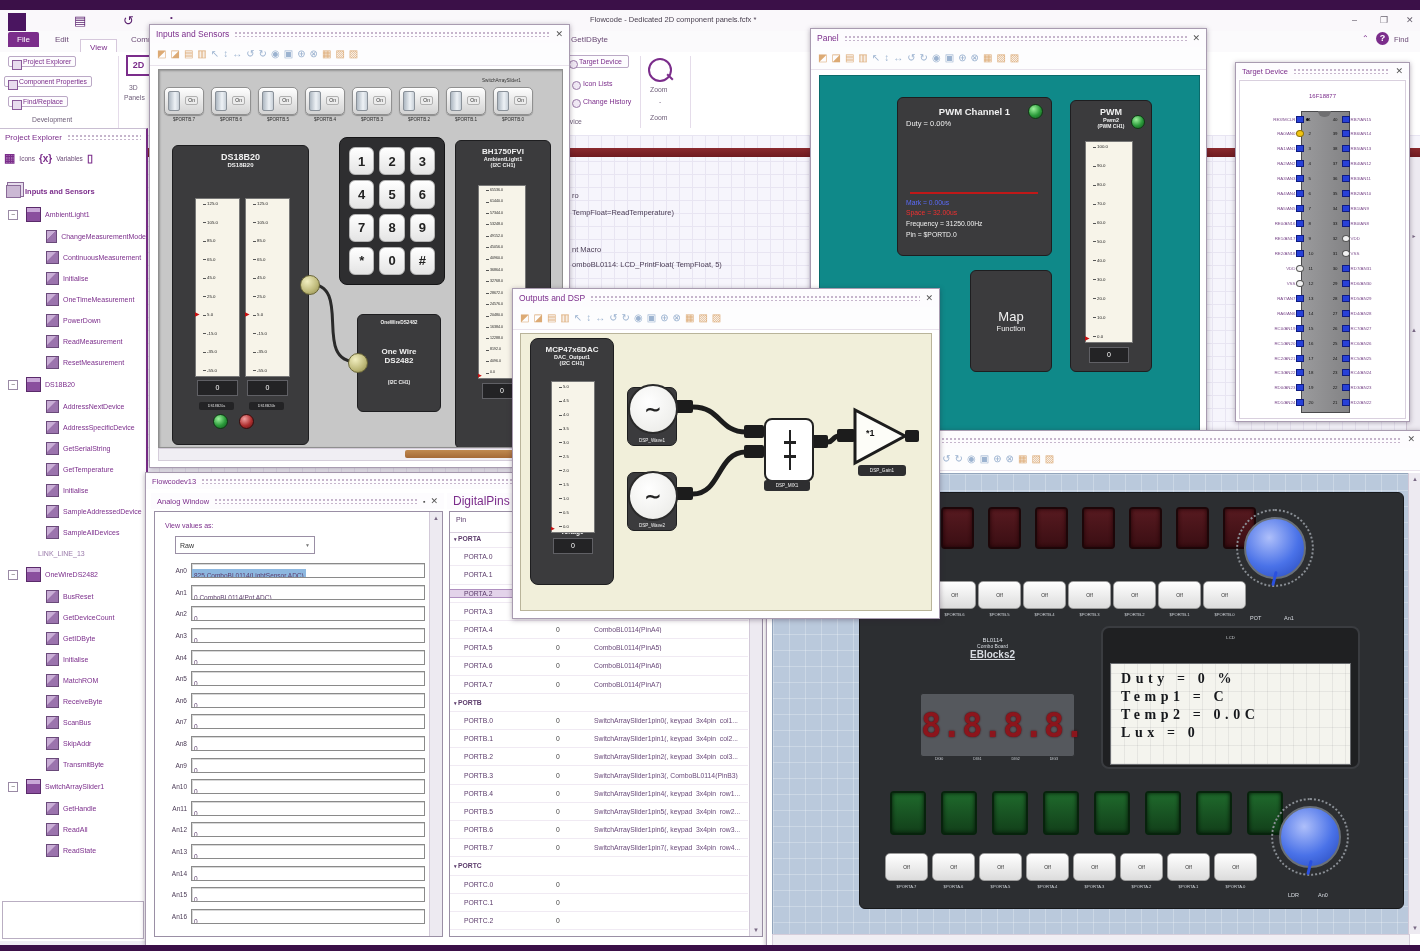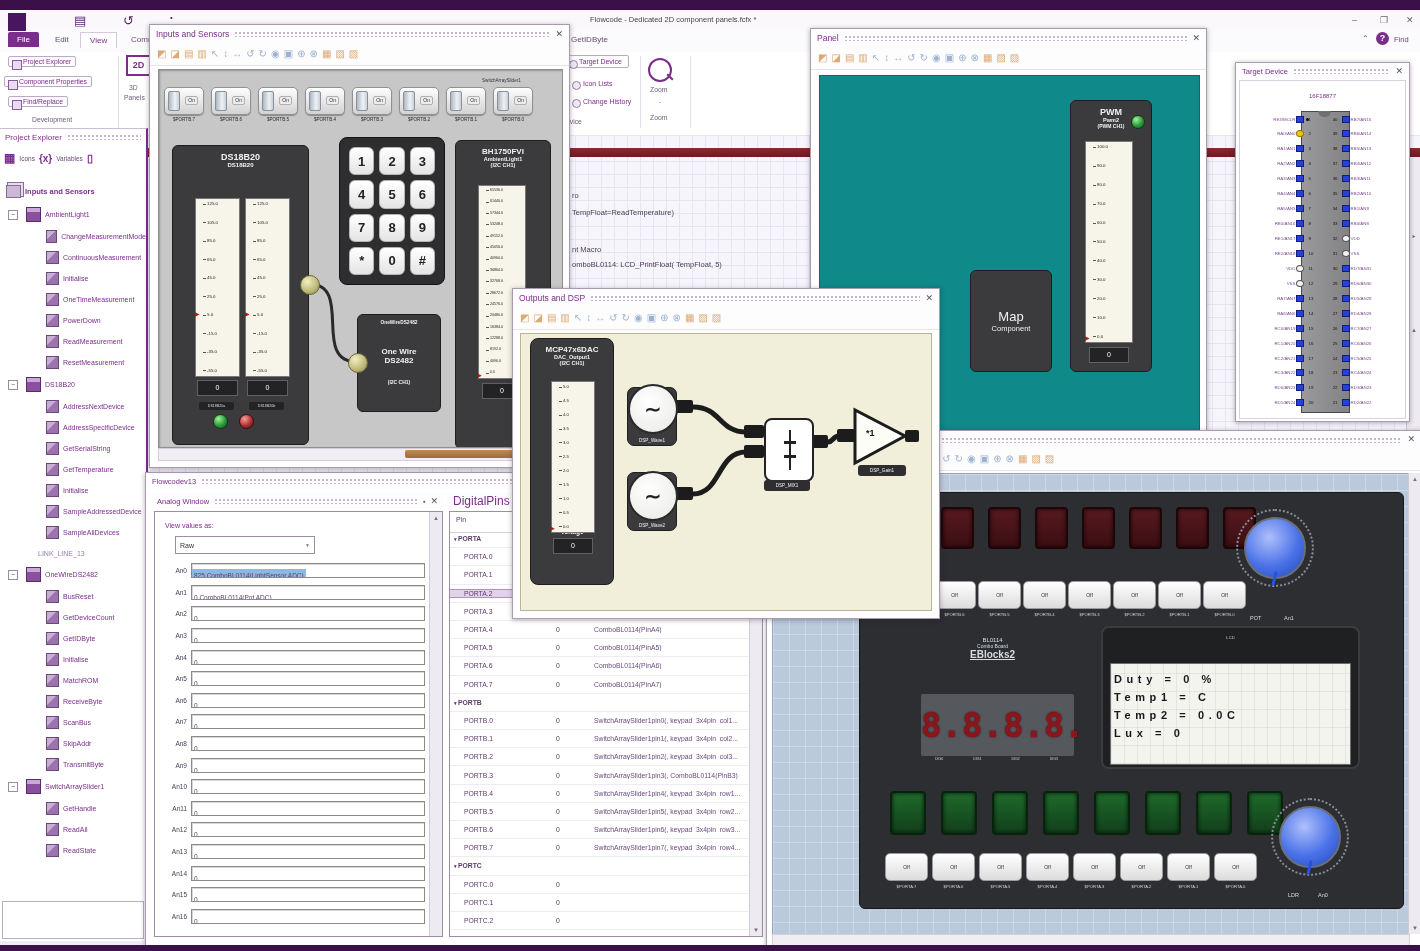--- a/index.html
+++ b/index.html
@@ -101,22 +101,22 @@
     color:#333;font-size:5px;display:flex;align-items:center;justify-content:center;}
   .segpanel{position:absolute;background:#55585d;border:1px solid #2c2e31;border-radius:3px;
     display:flex;align-items:center;justify-content:space-around;}
   .segd{font-family:"DejaVu Sans Mono",monospace;font-weight:bold;color:#8c151c;font-size:34px;text-shadow:0 0 2px #40070b;}
   .seglbl{font-size:3.6px;color:#cfd3d9;}
   .lcdframe{position:absolute;background:#1f2022;border:2px solid #3a3c40;border-radius:8px;}
   .lcdtag{position:absolute;width:100%;text-align:center;font-size:4.2px;color:#cfd3d6;}
   .lcdscreen{position:absolute;background:#f4f4ee;border:1px solid #6a6c70;
     background-image:repeating-linear-gradient(90deg,rgba(60,60,70,.08) 0 1px,transparent 1px 13px),
                      repeating-linear-gradient(0deg,rgba(60,60,70,.08) 0 1px,transparent 1px 18px);}
-  .lcdline{font-family:Liberation Sans, sans-serif;font-weight:bold;font-size:11px;line-height:18px;
-    letter-spacing:4.6px;color:#16181c;white-space:pre;padding-left:3px;}
+  .lcdline{font-family:Liberation Serif, serif;font-weight:bold;font-size:14px;line-height:18px;
+    letter-spacing:4.6px;color:#16181c;white-space:pre;padding-left:10px;}
   
   .pe{background:#fff;border-right:2px solid #7b2d8b;border-top:1px solid #c9bed2;}
   .pehead{height:16px;display:flex;align-items:center;gap:5px;padding:0 5px;}
   .pehead .t{font-size:8px;color:#7b2d8b;}
   .petabs{display:flex;align-items:center;gap:4px;padding:6px 4px;}
   .peicon{color:#7b2d8b;font-weight:bold;}
   .pelbl{font-size:6.5px;color:#6a4a75;}
   .tree{font-size:7px;color:#7b2d8b;}
   .trow{display:flex;align-items:center;gap:4px;white-space:nowrap;overflow:hidden;position:relative;}
   .trow[data-k="root"]{height:24px;padding-left:6px;font-weight:bold;font-size:7.5px;}
@@ -185,21 +185,21 @@
     <span class="abs winctl" style="left:1406px;top:5px">✕</span>
   </div>
   <span class="abs qicon" style="left:8px;top:13px;width:18px;height:18px;background:#4a1560;color:#4a1560"></span>
   <span class="abs qicon" style="left:74px;top:14px">▤</span>
   <span class="abs qicon" style="left:123px;top:14px">↺</span>
   <span class="abs qicon" style="left:170px;top:14px;font-size:8px">•</span>
 
   <div class="abs tabsrow" style="left:0;top:31px;width:1420px;height:21px">
     <span class="abs tab file" style="left:8px;top:1px">File</span>
     <span class="abs tab" style="left:46px;top:1px">Edit</span>
-    <span class="abs tab active" style="left:80px;top:1px">View</span>
+    <span class="abs tab active" style="left:80px;top:8px">View</span>
     <span class="abs tab" style="left:122px;top:1px">Commands</span>
     <span class="abs tab" style="left:562px;top:1px">GetIDByte</span>
     <span class="abs" style="left:1362px;top:3px;font-size:8px;color:#7b2d8b">⌃</span>
     <span class="abs helpbadge" style="left:1376px;top:1px">?</span>
     <span class="abs stylelbl" style="left:1394px;top:4px">Find</span>
   </div>
 
   <div class="abs ribbon" style="left:0;top:52px;width:1420px;height:83px">
     <span class="abs rbtn" style="left:8px;top:4px">Project Explorer</span>
     <span class="abs rbtn" style="left:4px;top:24px">Component Properties</span>
@@ -399,20 +399,30 @@
         <span class="ti" data-c="b">↻</span>
         <span class="ti" data-c="b">◉</span>
         <span class="ti" data-c="b">▣</span>
         <span class="ti" data-c="b">⊕</span>
         <span class="ti" data-c="b">⊗</span>
         <span class="ti" data-c="o">▦</span>
         <span class="ti" data-c="o">▧</span>
         <span class="ti" data-c="o">▨</span>
       </div>
     <div class="abs cteal" style="left:8px;top:46px;width:379px;height:360px">
+      <div class="blk" style="left:77px;top:21px;width:153px;height:157px">
+        <div class="bt" style="font-size:9.5px;margin-top:8px">PWM Channel 1</div>
+        <div class="ledc led-g" style="right:8px;top:6px;width:13px;height:13px"></div>
+        <div style="font-size:7.5px;margin:2px 0 0 8px">Duty = 0.00%</div>
+        <div class="abs" style="left:12px;top:94px;width:128px;height:2px;background:#c01818"></div>
+        <div class="abs" style="left:8px;top:101px;font-size:6.8px;color:#5a6af8">Mark = 0.00us</div>
+        <div class="abs" style="left:8px;top:111px;font-size:6.8px;color:#f03030">Space = 32.00us</div>
+        <div class="abs" style="left:8px;top:122px;font-size:6.8px">Frequency = 31250.00Hz</div>
+        <div class="abs" style="left:8px;top:133px;font-size:6.8px">Pin = $PORTD.0</div>
+      </div>
       <div class="blk" style="left:250px;top:24px;width:80px;height:270px">
         <div class="bt" style="font-size:9px;margin-top:6px">PWM</div>
         <div class="bt" style="font-size:5.5px">Pwm2</div>
         <div class="bt" style="font-size:5px">(PWM CH1)</div>
         <div class="ledc led-g" style="right:6px;top:14px;width:12px;height:12px"></div>
         <div class="thermo" style="left:14px;top:40px;width:46px;height:200px">
           <div class="tickcol" style="font-size:4.4px">
 
           <div class="tick">100.0</div>
               <div class="tick">90.0</div>
@@ -426,21 +436,21 @@
               <div class="tick">10.0</div>
               <div class="tick">0.0</div>
             </div>
           <span class="ptr" style="bottom:1px;font-size:6px">▶</span>
         </div>
         <div class="valbox" style="left:18px;top:246px;width:38px;height:14px">0</div>
         <div class="bt" style="font-size:6px;margin-top:48px">Duty%</div>
       </div>
       <div class="blk" style="left:150px;top:194px;width:80px;height:100px;display:flex;flex-direction:column;align-items:center;justify-content:center">
         <div style="font-size:13px">Map</div>
-        <div style="font-size:7.5px">Component</div>
+        <div style="font-size:7.5px">Function</div>
       </div>
     </div>
   </div>
 
   <div class="win" id="w-target" style="left:1235px;top:62px;width:173px;height:358px;z-index:3">
     <div class="tbar" style="height:16px">
       <span class="t" style="font-size:7.5px">Target Device</span>
       <div class="dots"></div>
       <span class="xbtn">✕</span>
     </div>

